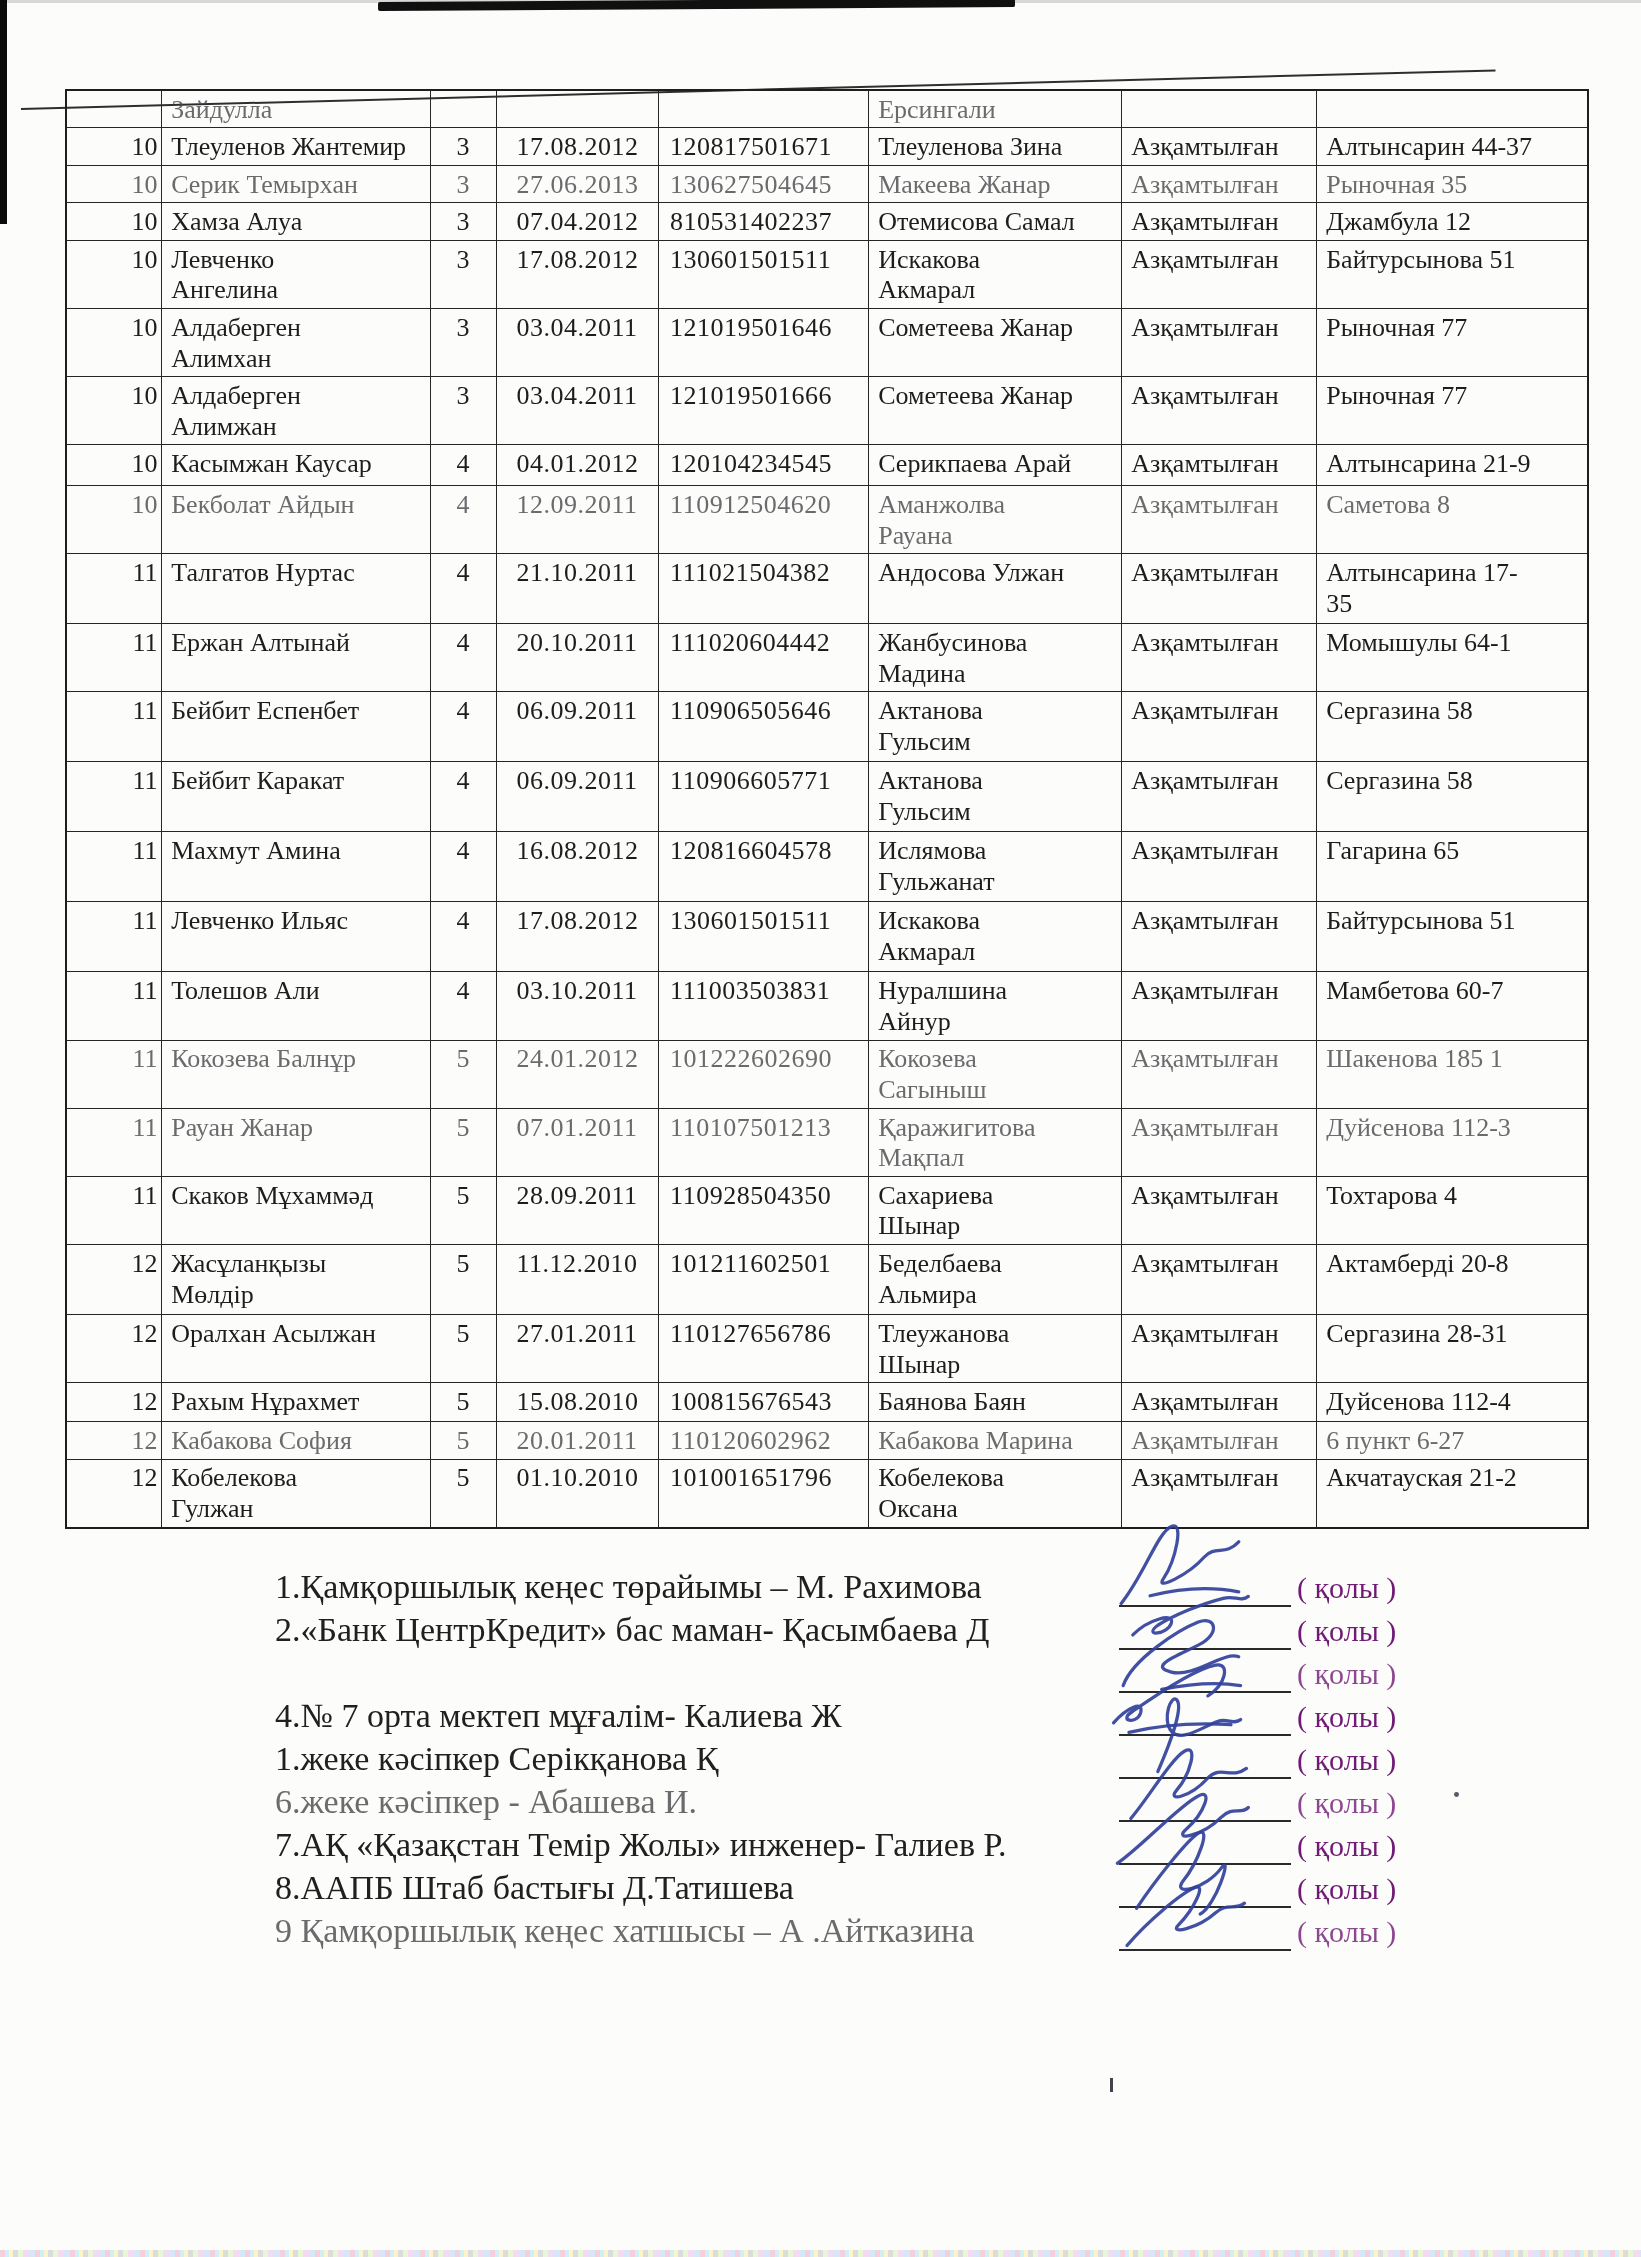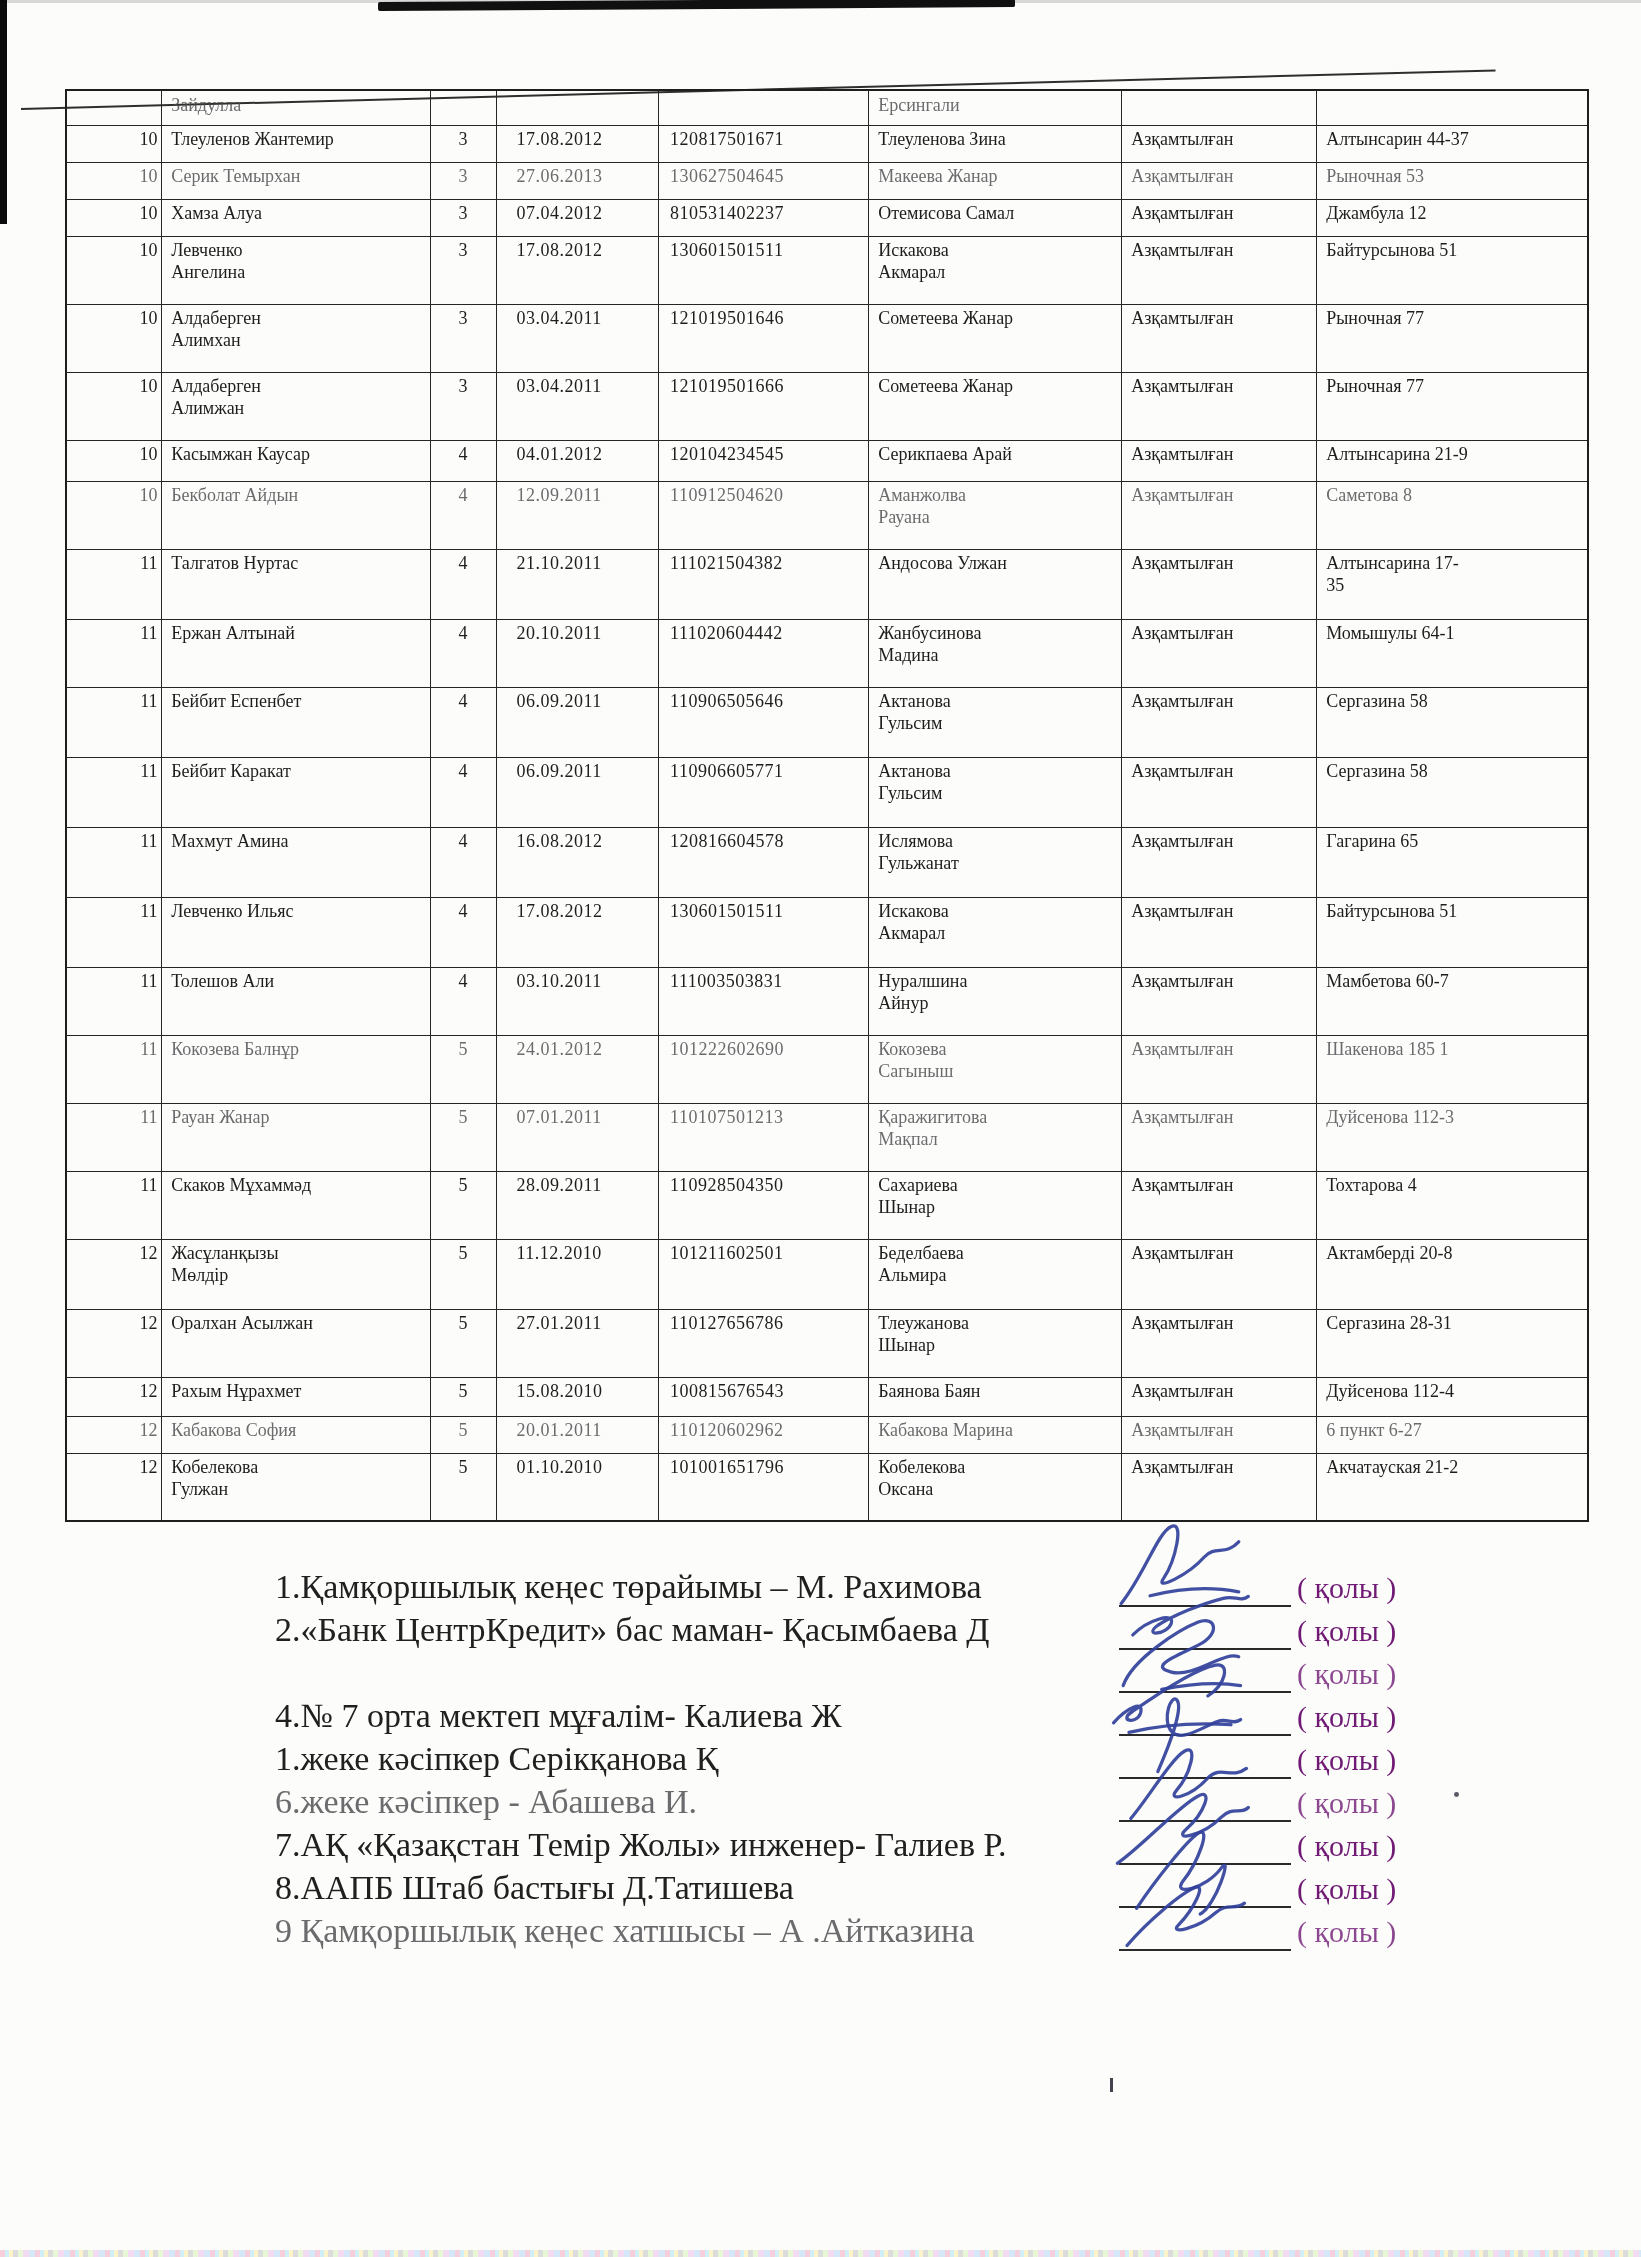--- a/index.html
+++ b/index.html
@@ -18,21 +18,21 @@
   #speck-1{left:1454px;top:1792px;width:4.8px;height:4.8px;background:#5a5a66;border-radius:50%;}
   #speck-2{left:1110px;top:2078px;width:2.9px;height:13.5px;background:#43434d;}
   #noise-strip{left:0;bottom:0;width:1641px;height:6.8px;opacity:.85;
     background:repeating-linear-gradient(90deg,
       #f4c7d6 0 4.8px,#c9ecf6 4.8px 8.7px,#fdf2c2 8.7px 12.6px,#d6d6d6 12.6px 18.3px,
       #e4f6cf 18.3px 23px,#f1d5ef 23px 29px,#cfe3f7 29px 35px);}
   
   #students-table{
     position:absolute;left:65px;top:89px;width:1522px;
     border-collapse:collapse;table-layout:fixed;
-    font-size:18px;line-height:1.18;
+    font-size:26px;line-height:1.18;
   }
   #students-table td{
     border:1.9px solid #262626;
     vertical-align:top;
     padding:3.9px 5.8px 1.9px 9.7px;
     white-space:pre-line;
     overflow:hidden;
   }
   #students-table{border:2.9px solid #1e1e1e;}
   #students-table td.c-grade{text-align:right;padding-right:2.9px;padding-left:19px;}
@@ -99,21 +99,21 @@
         <td class="c-address">Алтынсарин 44-37</td>
       </tr>
       <tr class="blurry" style="height: 37px;">
         <td class="c-grade">10</td>
         <td class="c-name">Серик Темырхан</td>
         <td class="c-group">3</td>
         <td class="c-date">27.06.2013</td>
         <td class="c-iin">130627504645</td>
         <td class="c-parent">Макеева Жанар</td>
         <td class="c-status">Азқамтылған</td>
-        <td class="c-address">Рыночная 53</td>
+        <td class="c-address">Рыночная 35</td>
       </tr>
       <tr style="height: 37px;">
         <td class="c-grade">10</td>
         <td class="c-name">Хамза Алуа</td>
         <td class="c-group">3</td>
         <td class="c-date">07.04.2012</td>
         <td class="c-iin">810531402237</td>
         <td class="c-parent">Отемисова Самал</td>
         <td class="c-status">Азқамтылған</td>
         <td class="c-address">Джамбула 12</td>

